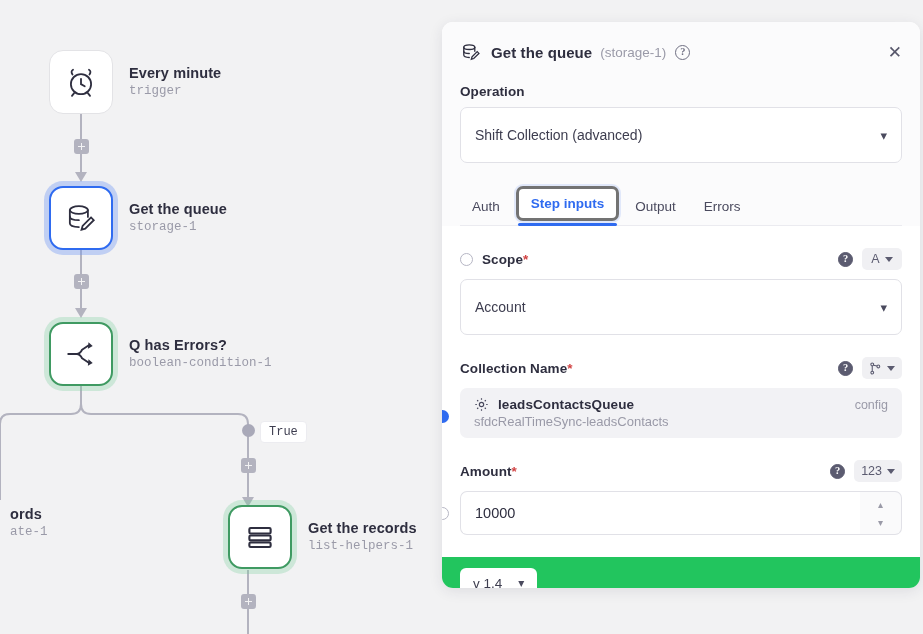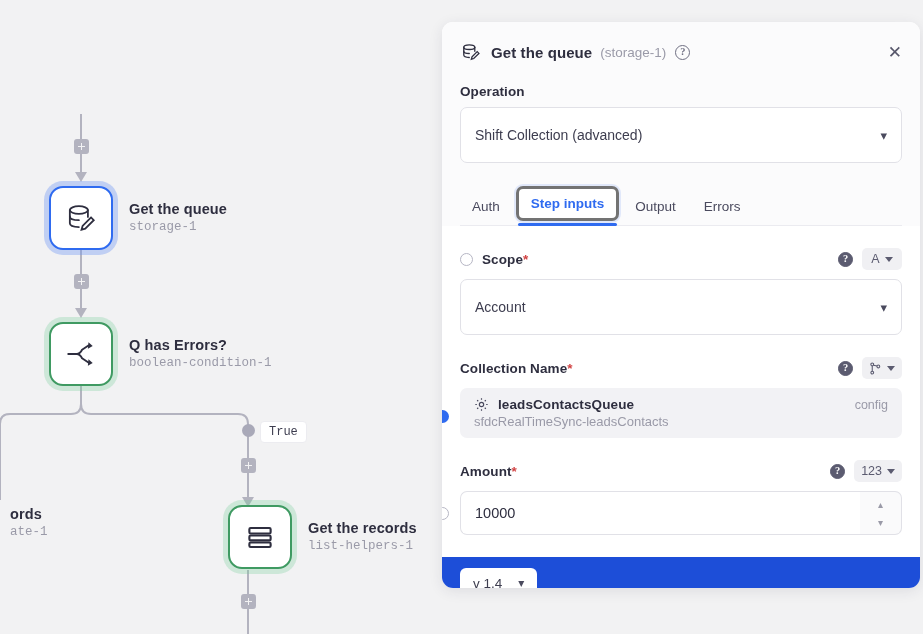--- a/index.html
+++ b/index.html
@@ -166,21 +166,21 @@
   }
   .stepper {
     width: 42px; border: 1px solid #e1e1e7; border-left: none;
     border-radius: 0 7px 7px 0; background: #fafafb;
     display: flex; flex-direction: column; align-items: center; justify-content: center; gap: 11px;
     color: #9a9aa8; font-size: 10px;
   }
   .stepper span { line-height: 7px; cursor: pointer; }
 
   .panel-foot {
-    background: #1d4ed8; padding: 11px 18px; display: flex;
+    background: #22c55e; padding: 11px 18px; display: flex;
   }
   .verselect {
     background: #fff; border-radius: 6px; height: 30px;
     display: flex; align-items: center; gap: 16px; padding: 0 13px;
     font-size: 13.5px; color: #3d3d4f;
   }
   .verselect .chev { color: #4a4a5e; font-size: 12px; }
 </style>
 </head>
 <body>
@@ -197,20 +197,36 @@
         <path d="M248,438 L248,500"></path>
         <path d="M248,570 L248,634"></path>
       </g>
       <g fill="#b3b3bf">
         <polygon points="81,182 75,172 87,172"></polygon>
         <polygon points="81,318 75,308 87,308"></polygon>
         <polygon points="248,507 242,497 254,497"></polygon>
       </g>
     </svg>
 
+    <div class="node" style="left:49px; top:50px;">
+      <div class="node-box">
+        <svg width="34" height="34" viewBox="0 0 32 32" fill="none" stroke="#2e2e3f" stroke-width="1.7" stroke-linecap="round">
+          <circle cx="16" cy="18" r="9.5"></circle>
+          <path d="M16 13 L16 18 L19.5 20"></path>
+          <path d="M8 9 Q6 6 8.5 4.5"></path>
+          <path d="M24 9 Q26 6 23.5 4.5"></path>
+          <path d="M9.5 26.5 L7.5 29"></path>
+          <path d="M22.5 26.5 L24.5 29"></path>
+        </svg>
+      </div>
+      <div class="node-label">
+        <div class="node-title">Every minute</div>
+        <div class="node-sub">trigger</div>
+      </div>
+    </div>
     <div class="plus" style="left:74px; top:139px;"></div>
 
     <div class="node" style="left:49px; top:186px;">
       <div class="node-box selected">
         <svg width="34" height="34" viewBox="0 0 32 32" fill="none" stroke="#2e2e3f" stroke-width="1.7" stroke-linecap="round">
           <ellipse cx="14" cy="8.5" rx="8.5" ry="3.6"></ellipse>
           <path d="M5.5 8.5 L5.5 21 Q5.5 24.5 14 24.5"></path>
           <path d="M22.5 8.5 L22.5 15"></path>
           <path d="M5.5 14.5 Q5.5 18 14 18"></path>
           <path d="M25.5 15.5 L17.5 23.5 L16.5 27 L20 26 L28 18 Z"></path>

